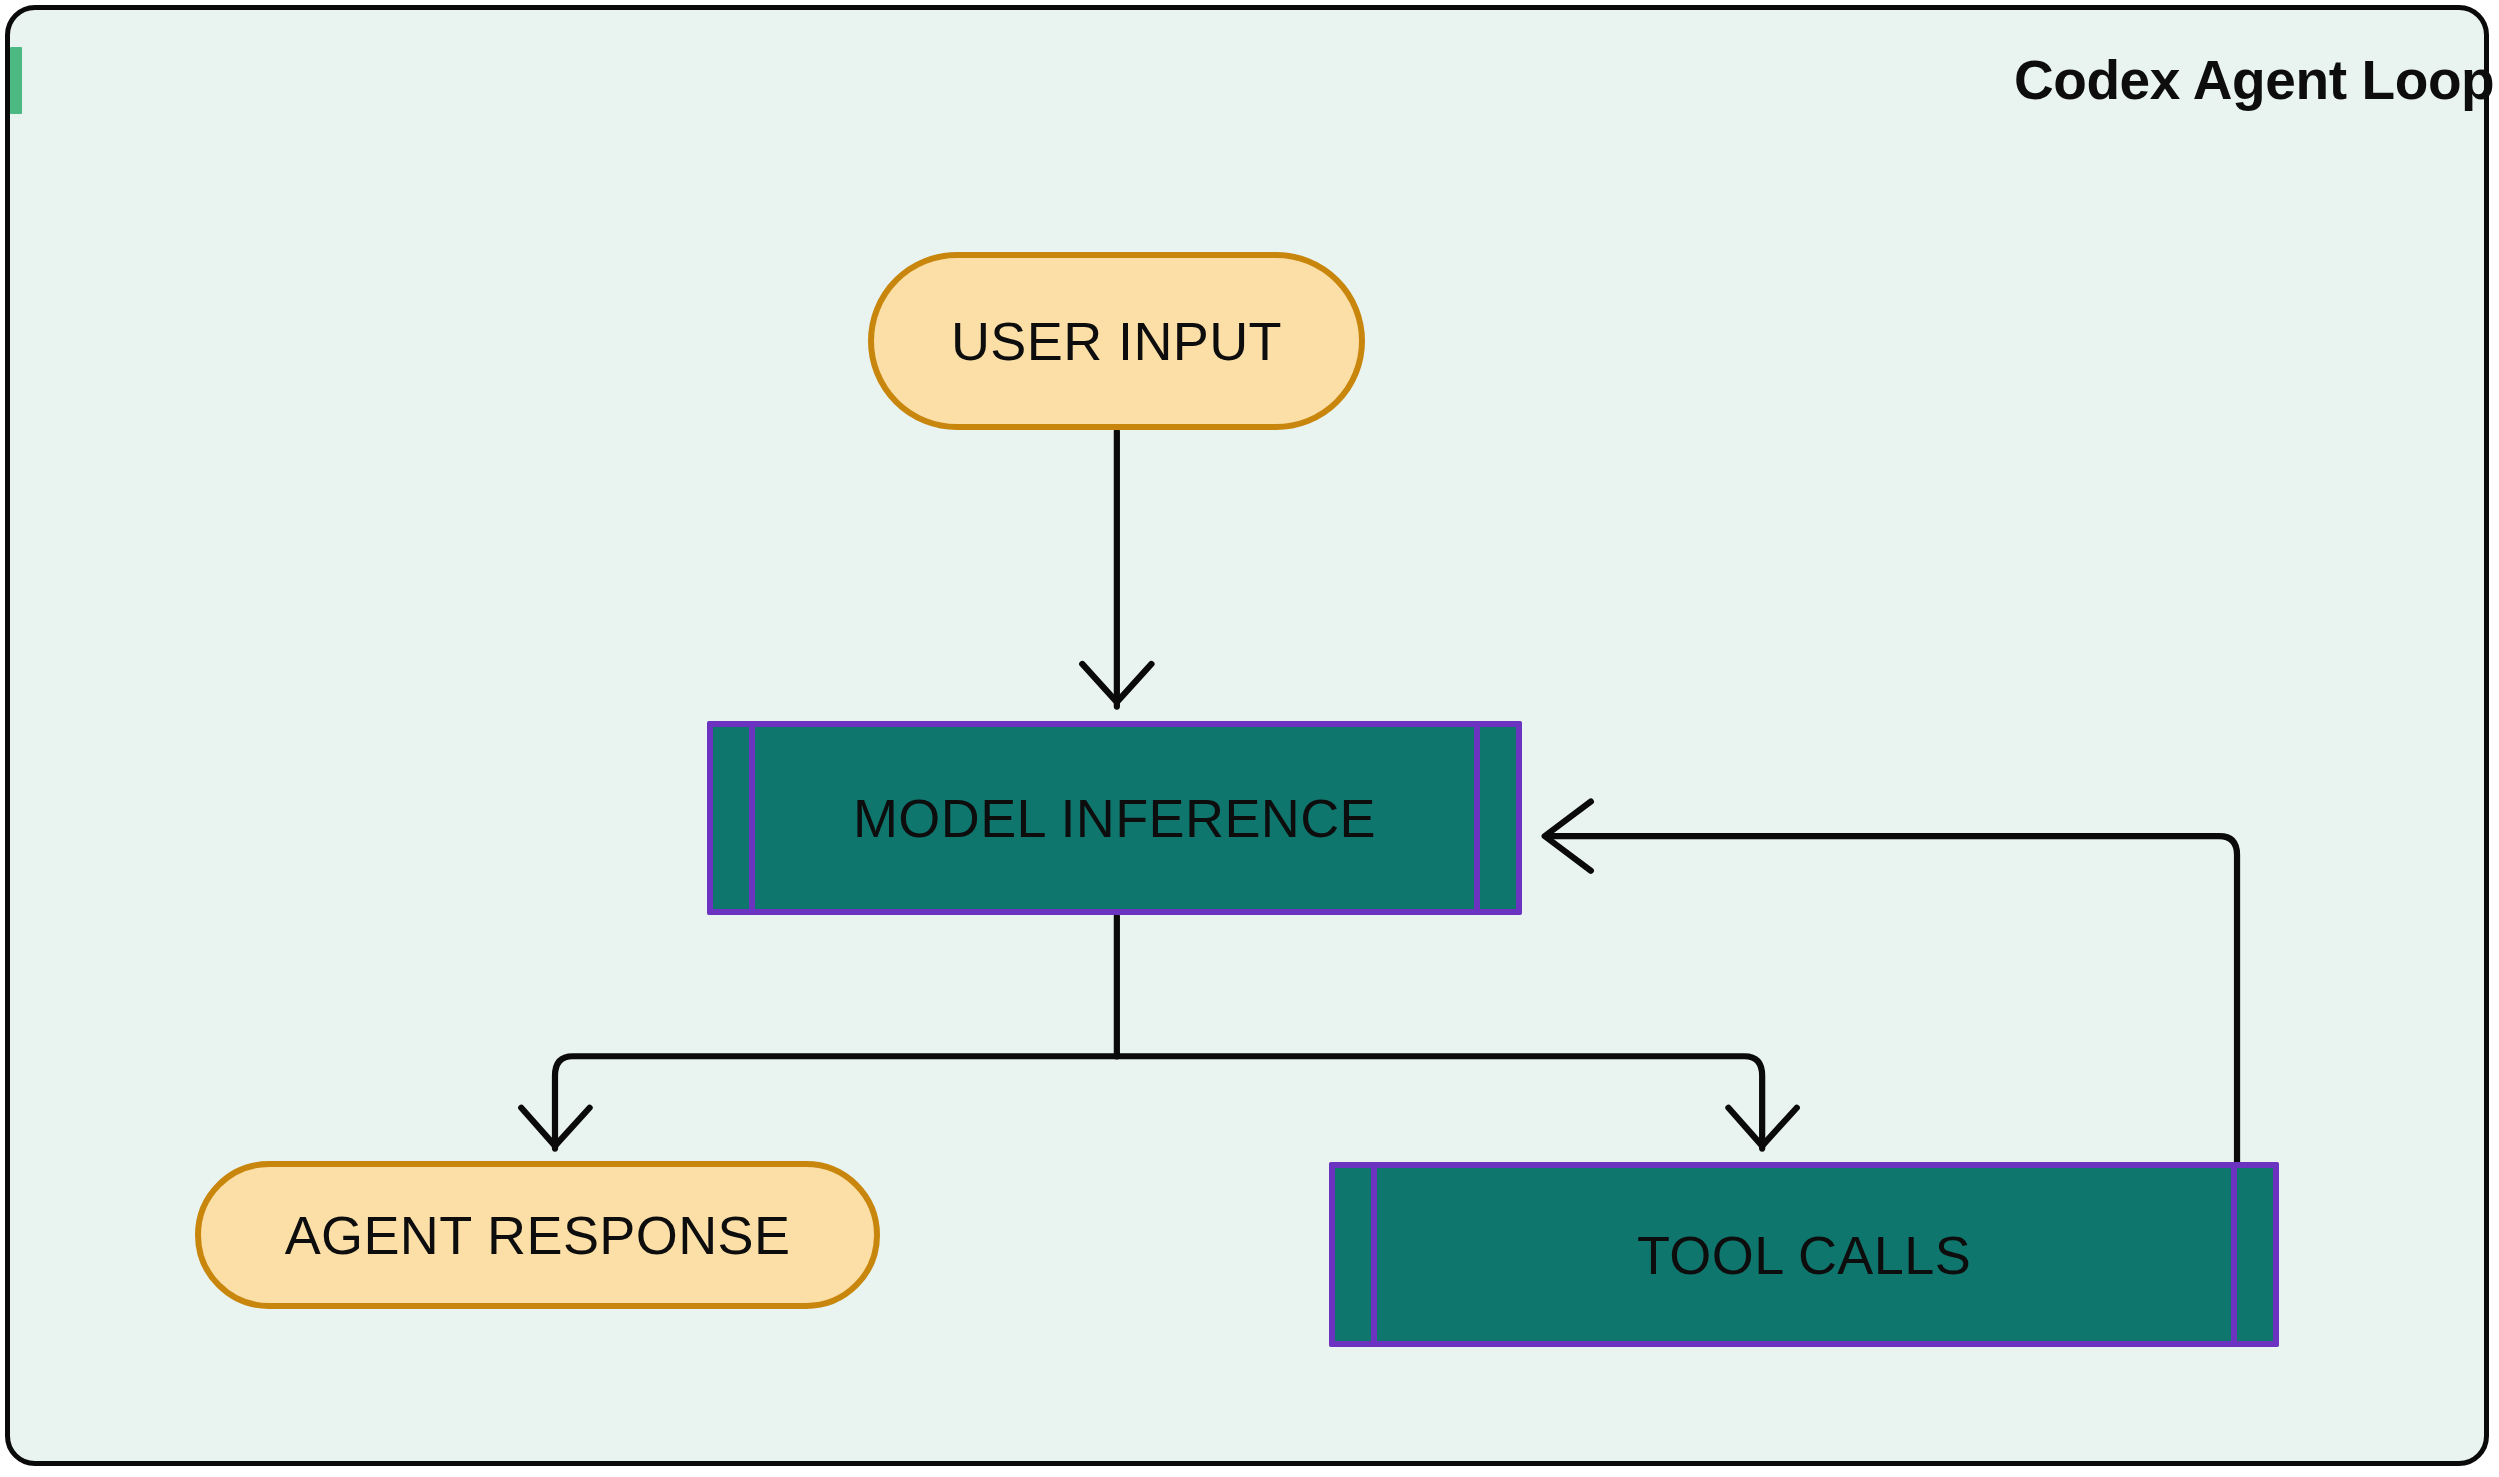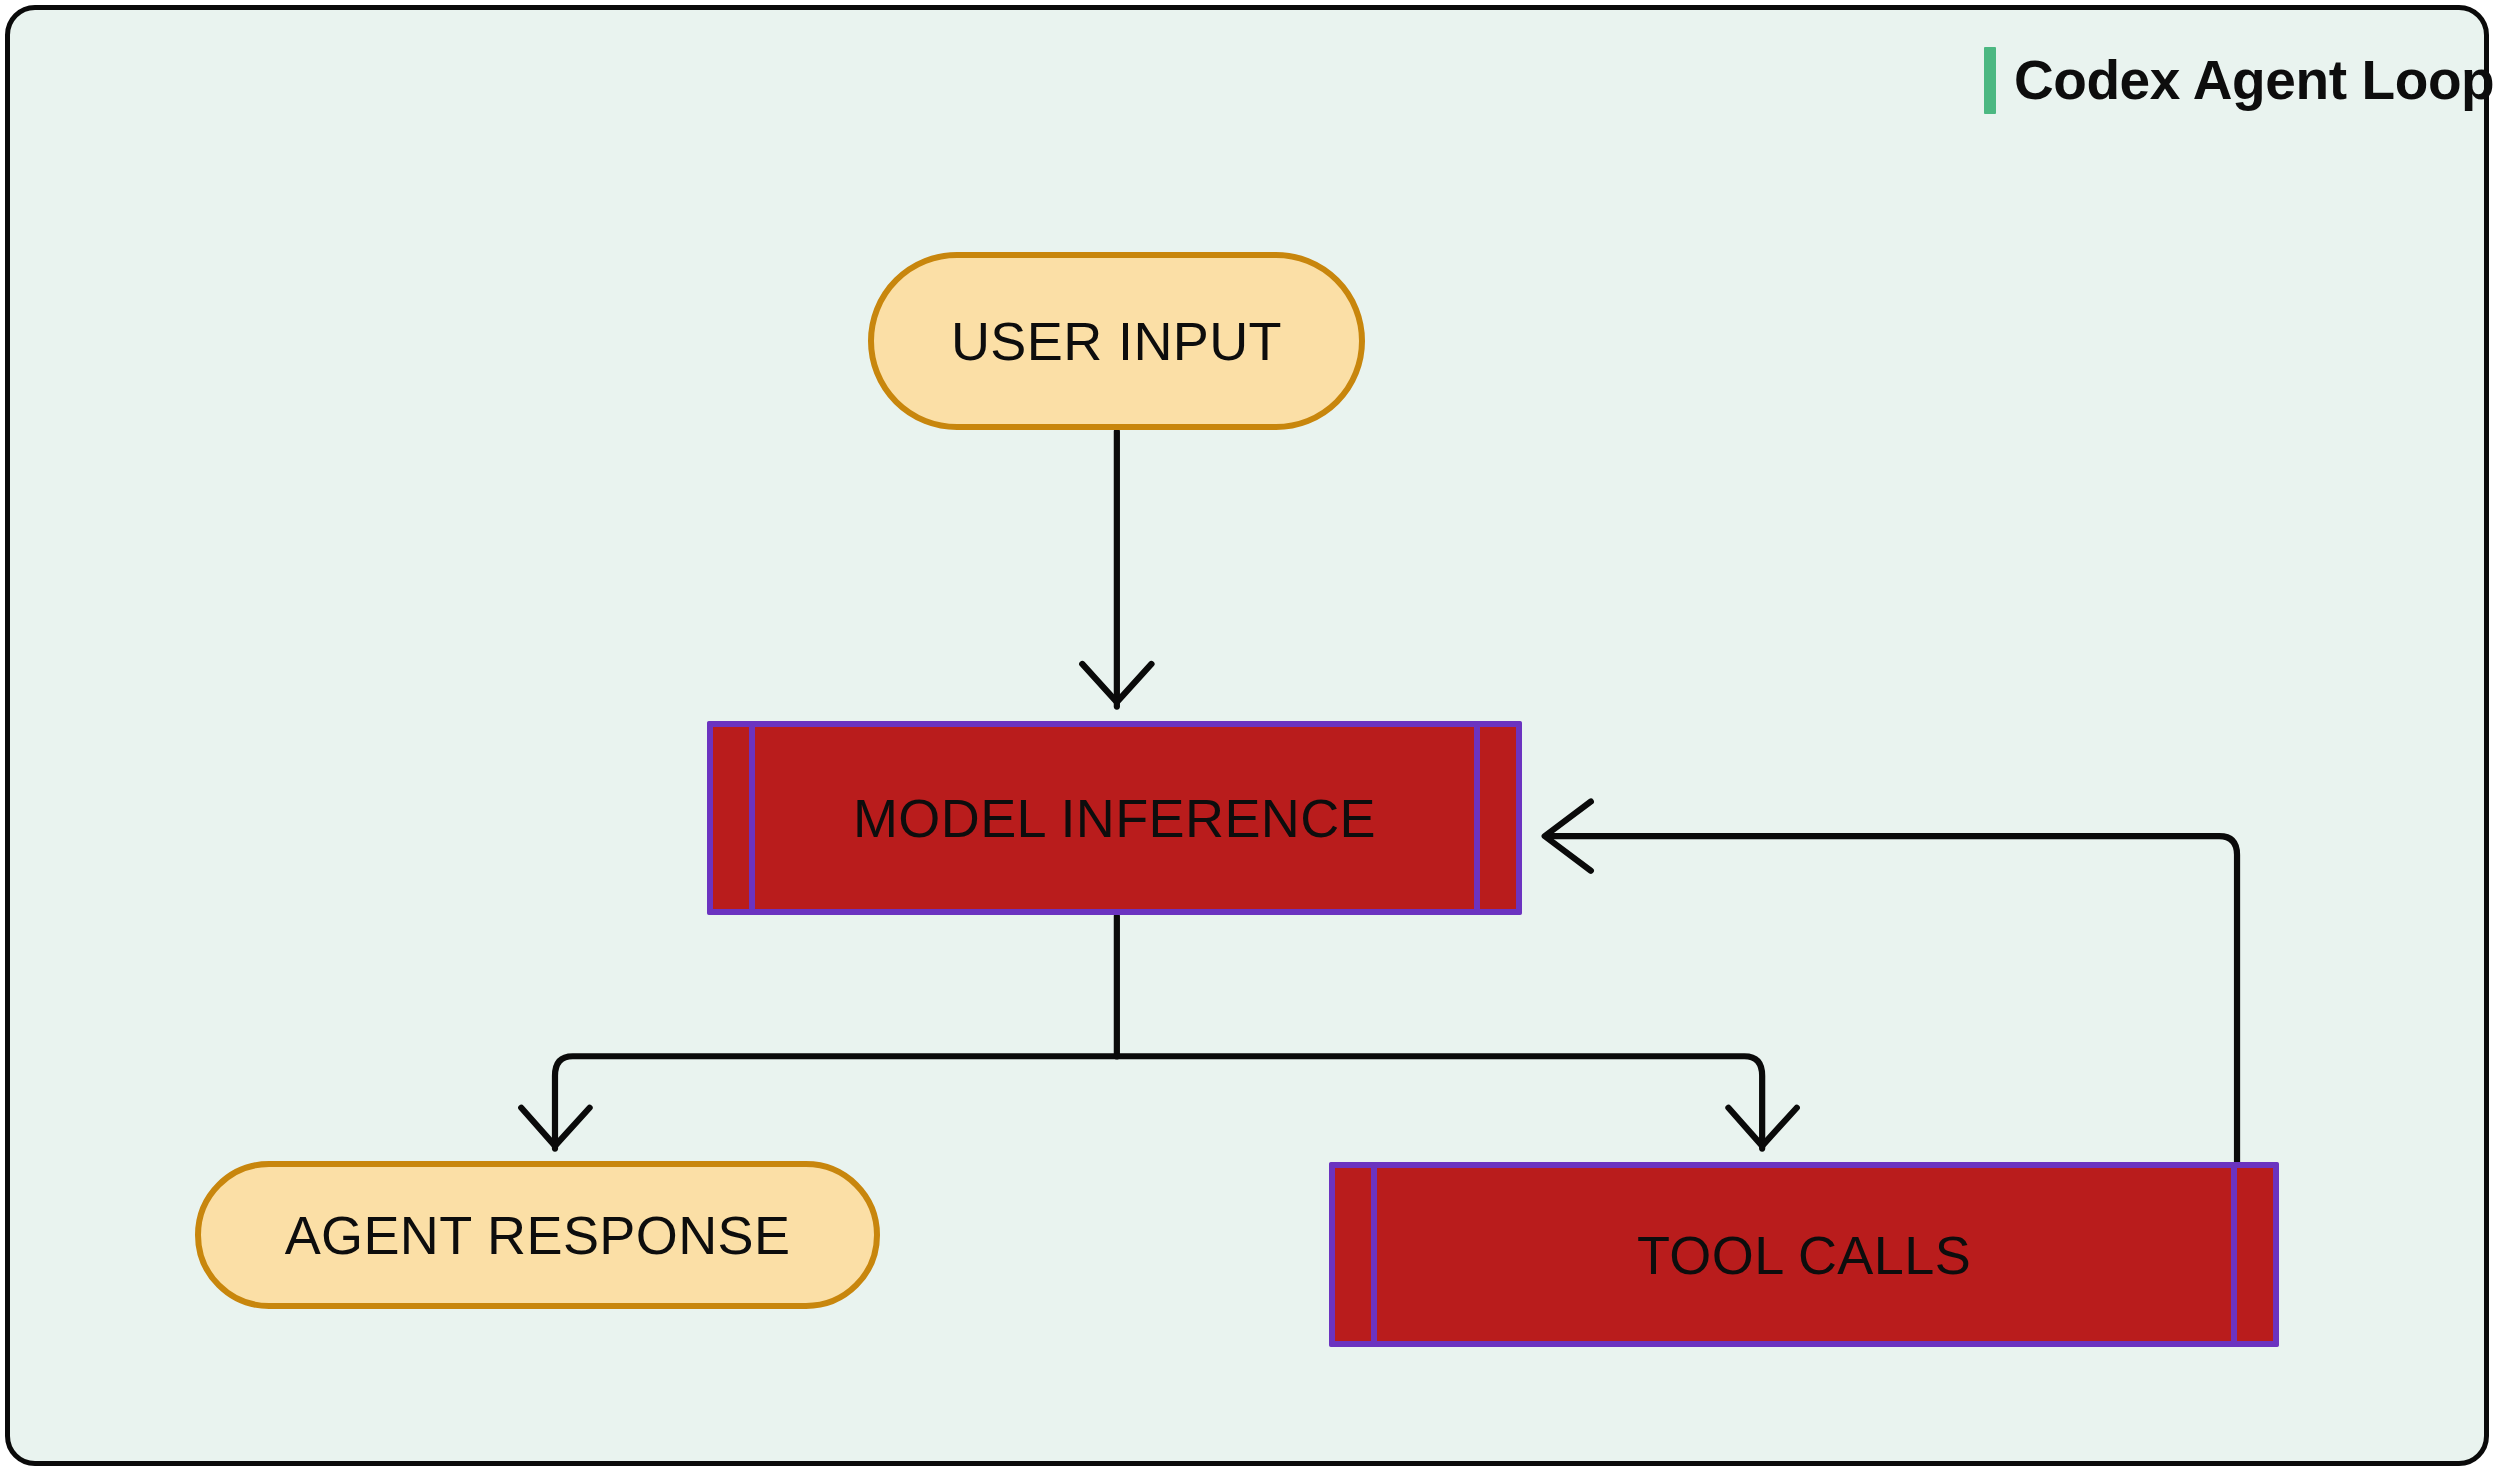--- a/index.html
+++ b/index.html
@@ -26,21 +26,21 @@
     border-radius: 30px;
   }
 
   .title-wrap {
     position: absolute;
     left: 0;
     top: 37px;
     width: 2484px;
     display: flex;
     align-items: center;
-    justify-content: flex-end;
+    justify-content: space-between;
     gap: 18px;
   }
   .title-bar {
     width: 11.5px;
     height: 67px;
     background: #4CB882;
     border-radius: 0.9px;
     flex: none;
   }
   .title-text {
@@ -73,21 +73,21 @@
     white-space: nowrap;
   }
 
   .node-stadium {
     background: #FBDFA6;
     border: 6.2px solid #C8860D;
     border-radius: 887px;
   }
 
   .node-subroutine {
-    background: #b91c1c;
+    background: #0f766e;
     border: 6.2px solid #6B33C0;
     border-radius: 1.8px;
   }
   .node-subroutine::before,
   .node-subroutine::after {
     content: "";
     position: absolute;
     top: -6.2px;
     bottom: -6.2px;
     width: 6.2px;

